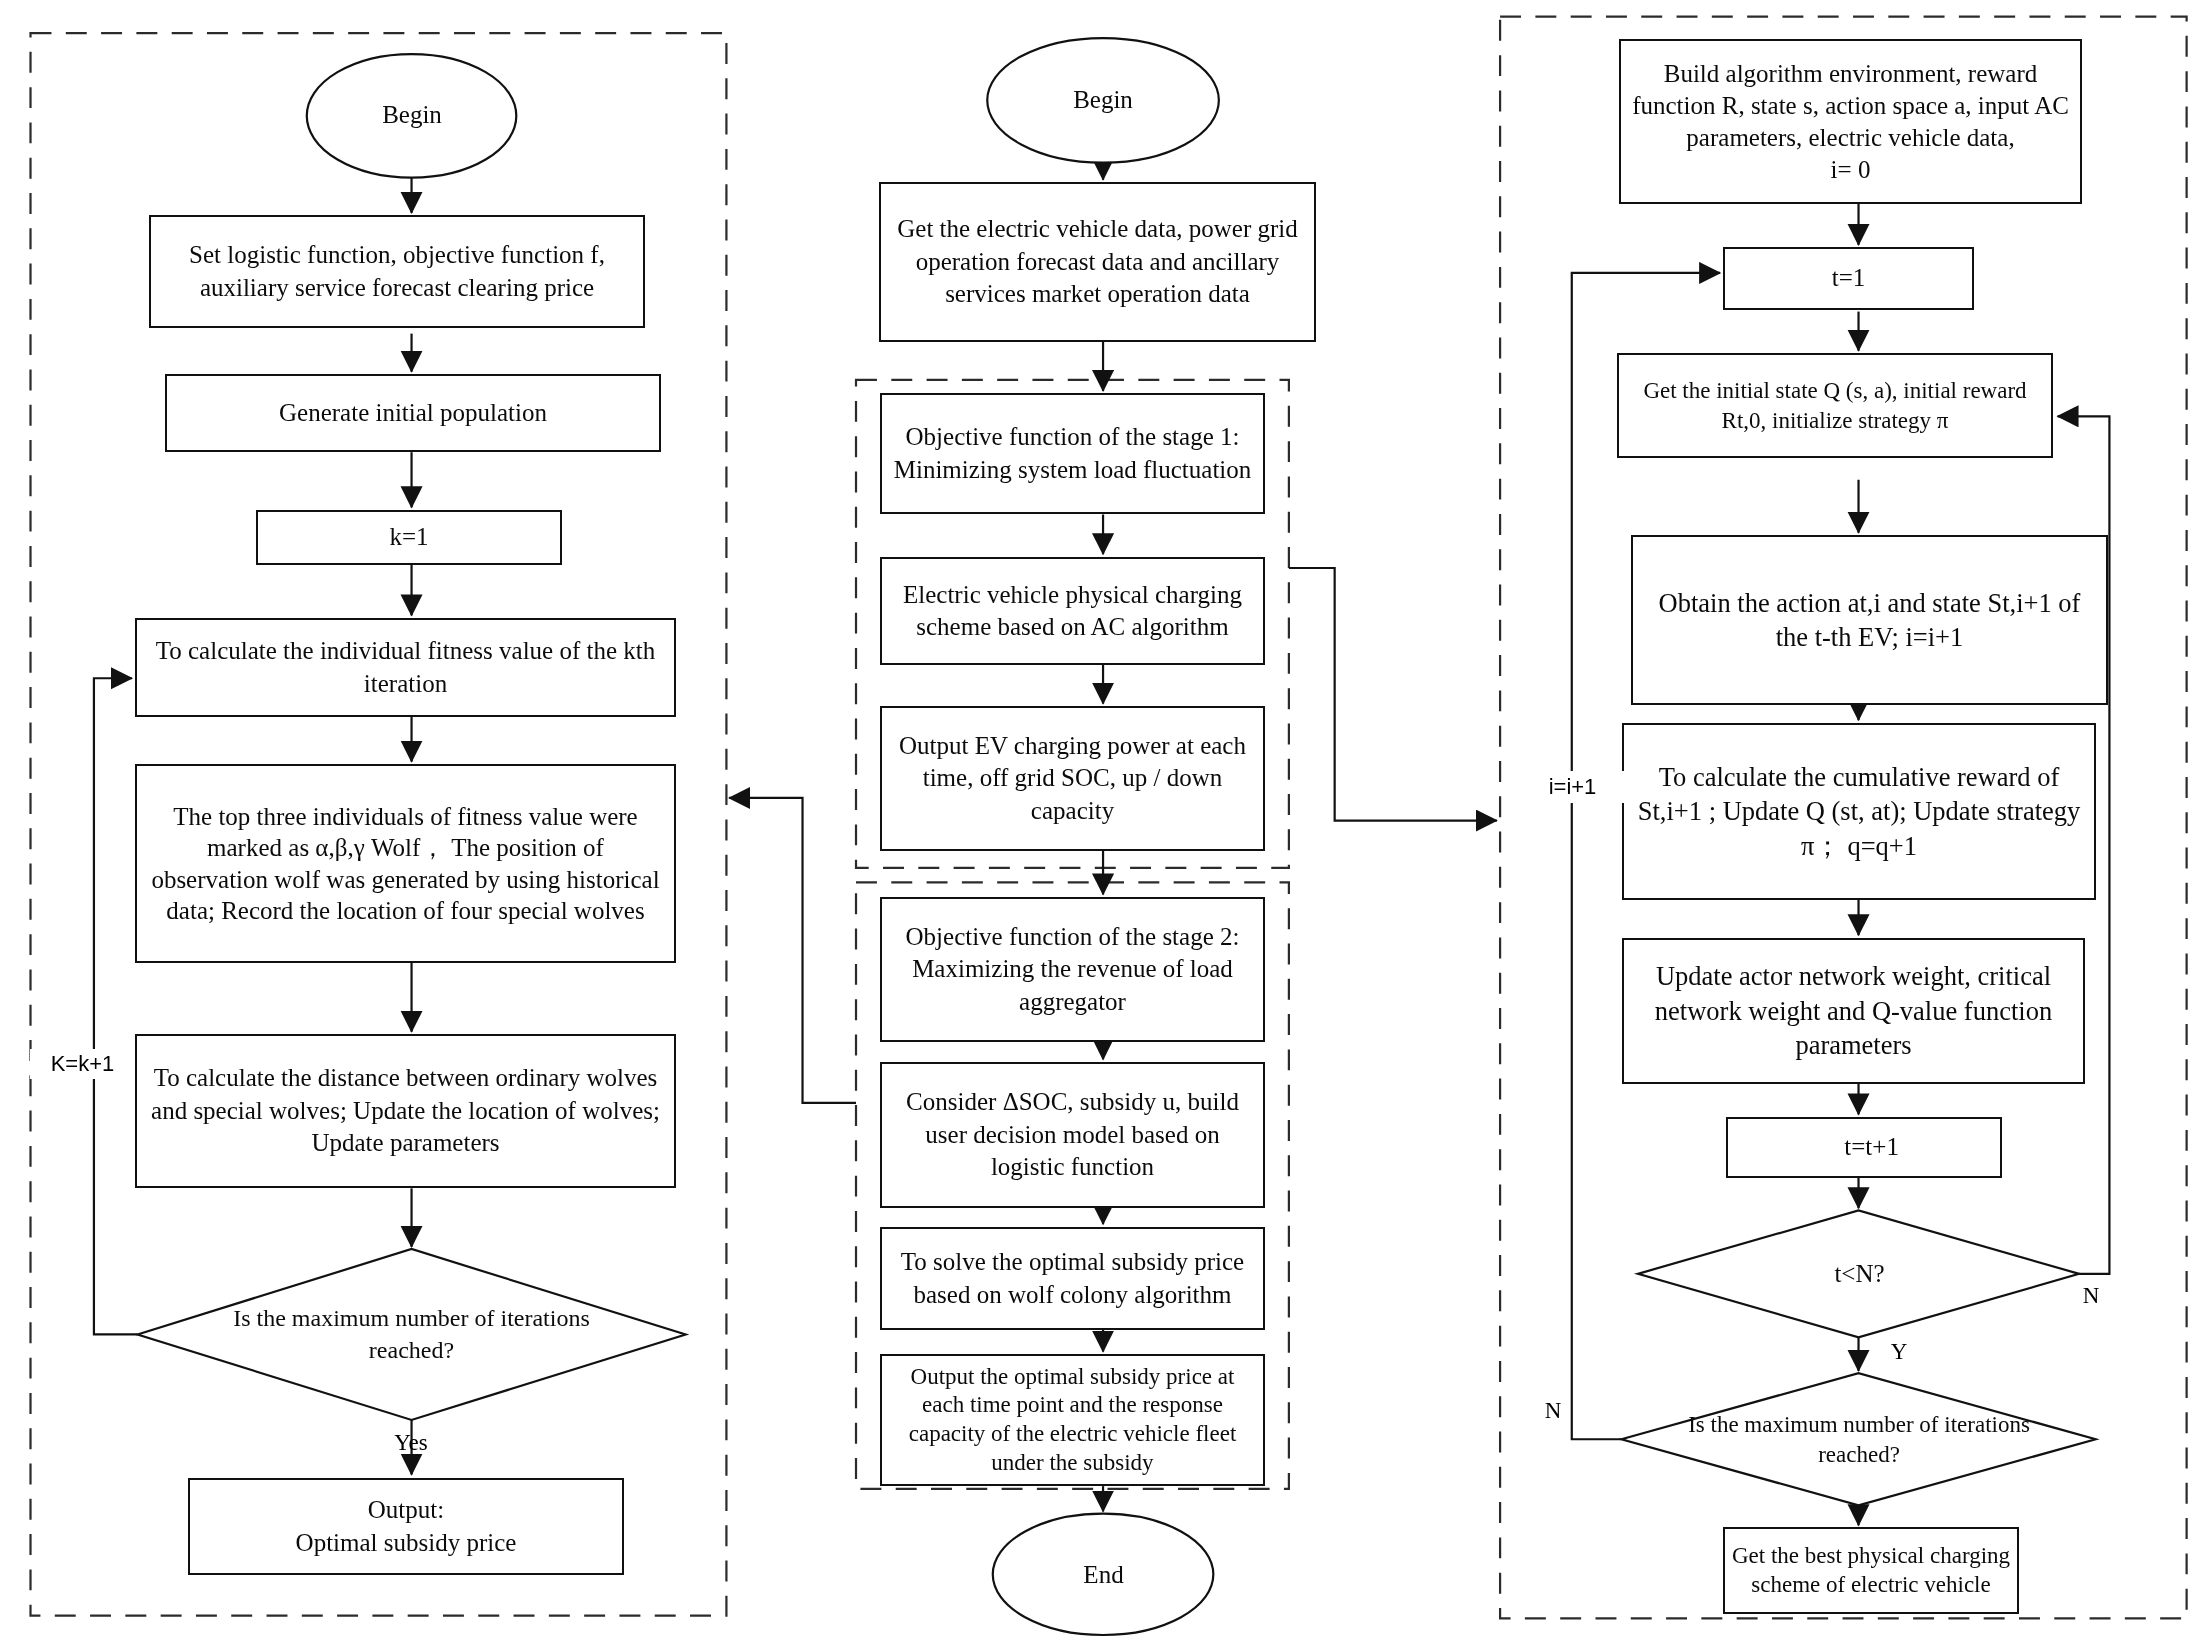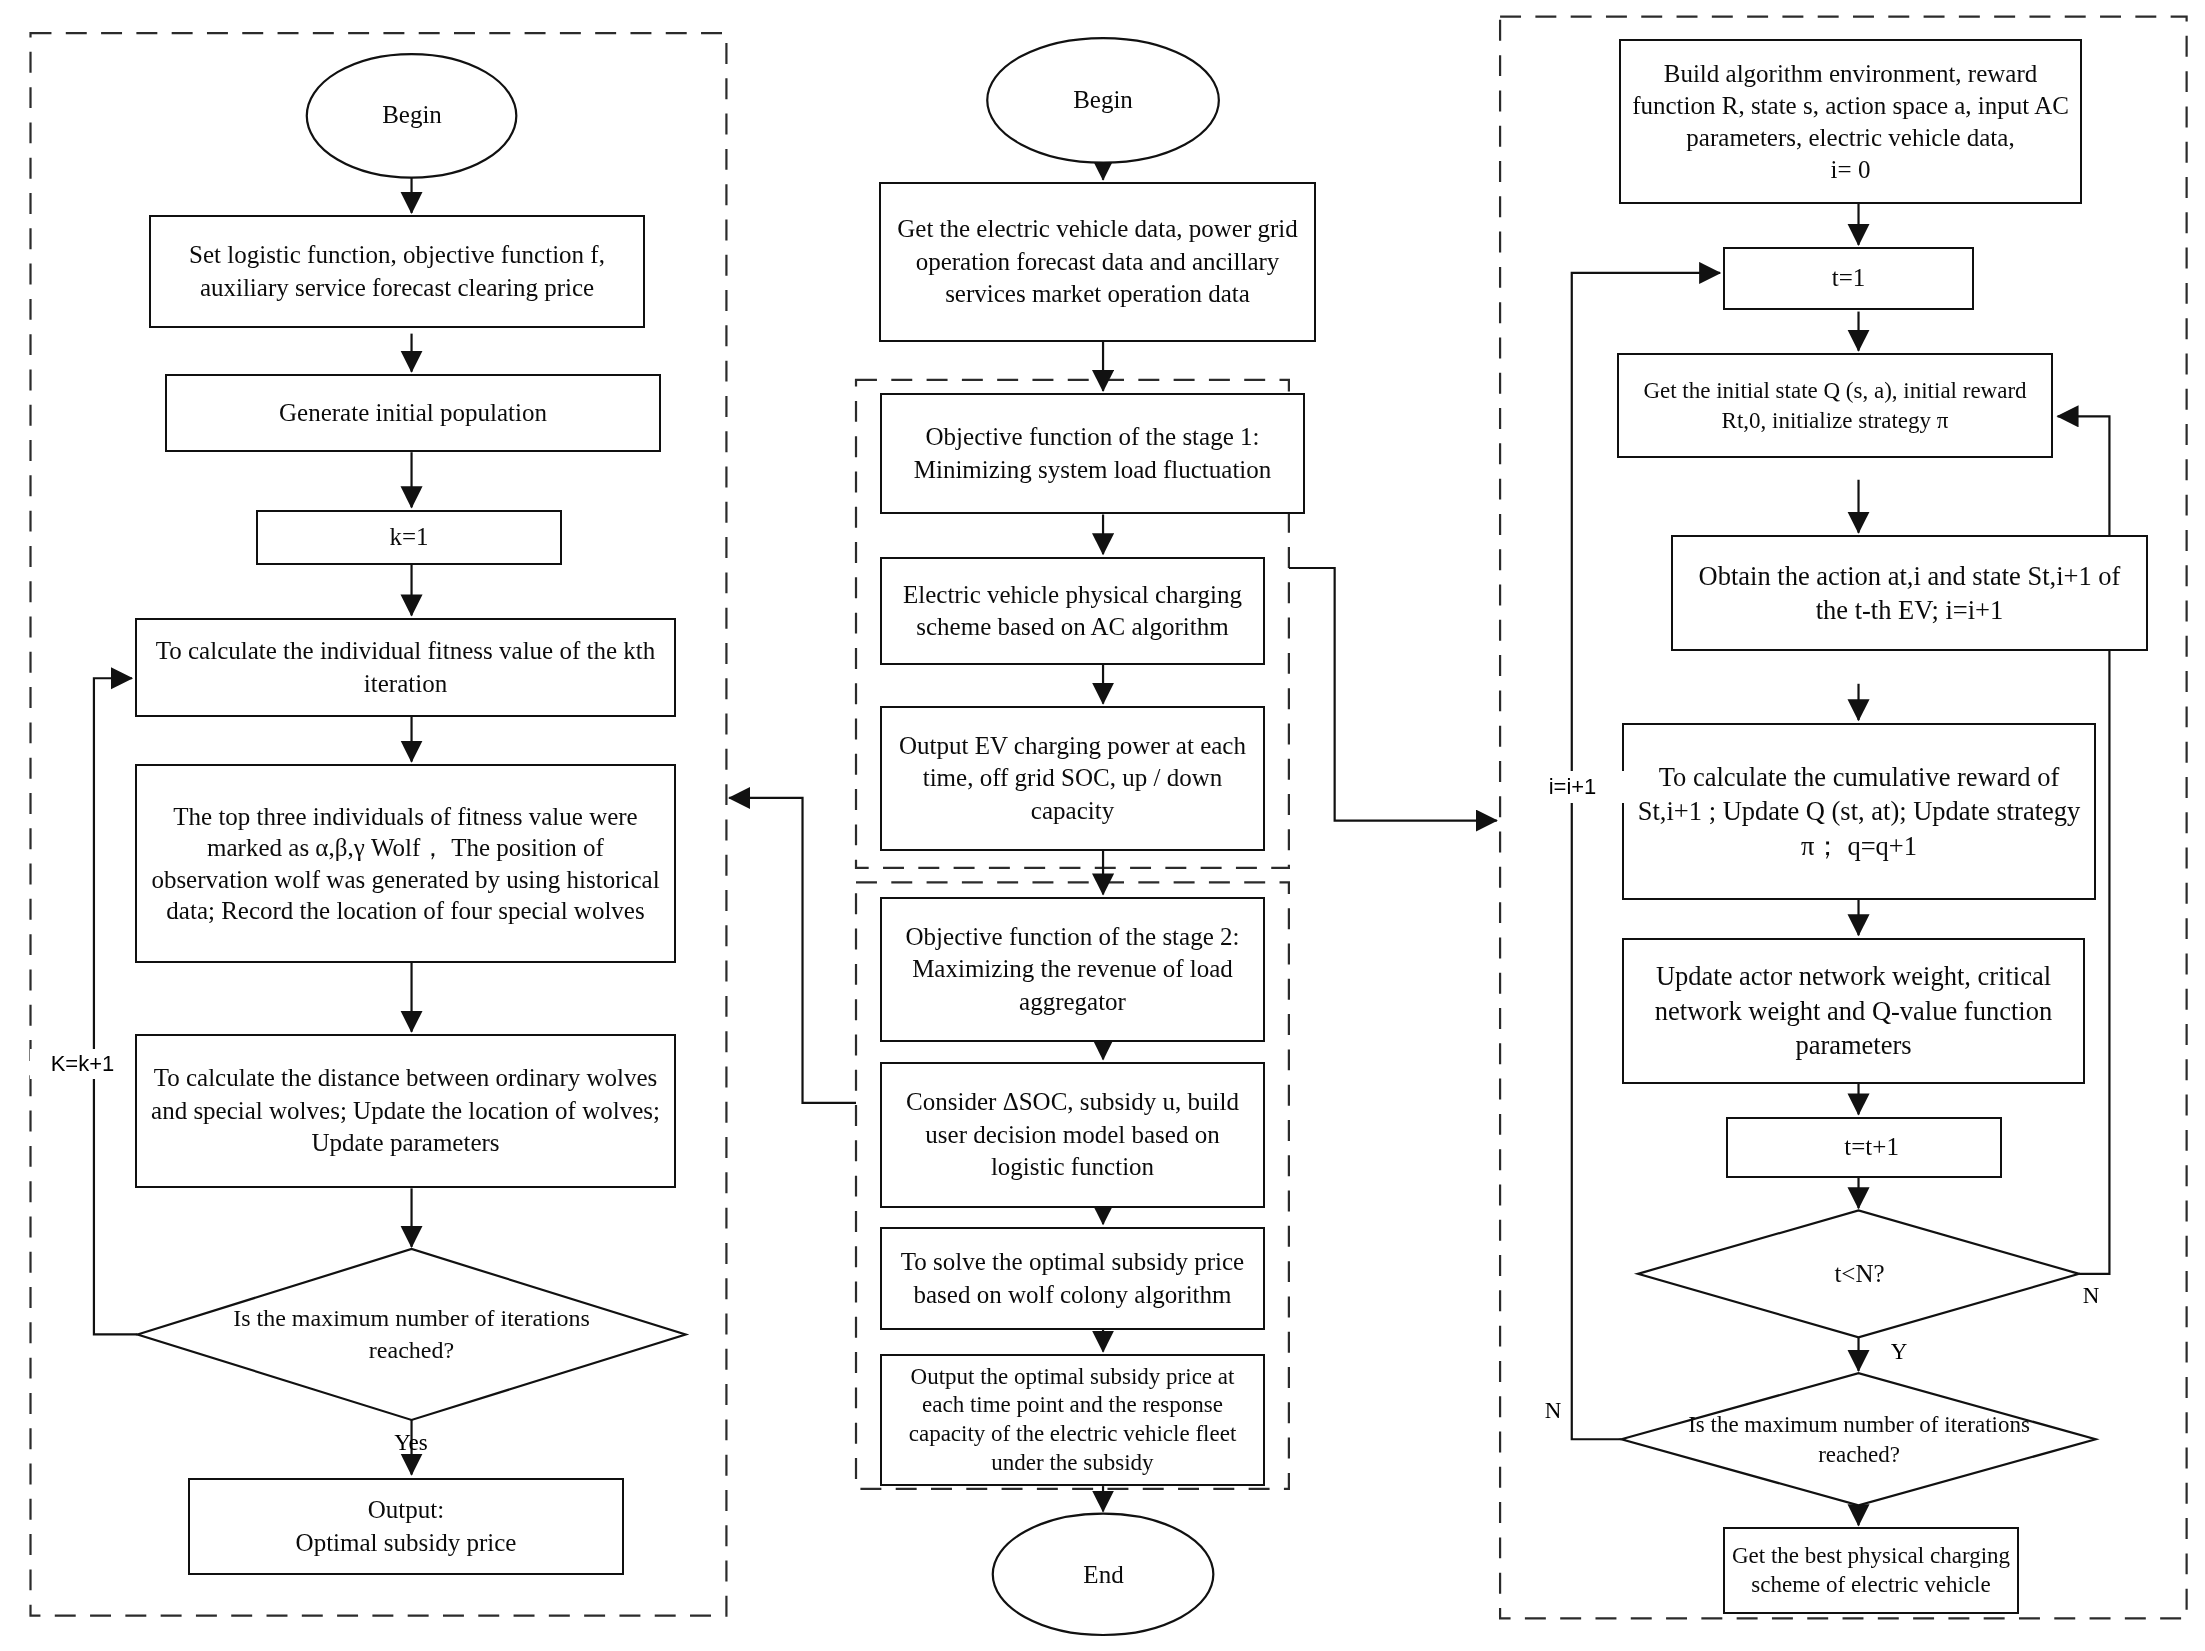--- a/index.html
+++ b/index.html
@@ -85,34 +85,34 @@
   <div class="node" style="left:135px;top:764px;width:541px;height:199px;line-height:1.25;">The top three individuals of fitness value were marked as α,β,γ Wolf，  The position of observation wolf was generated by using historical data; Record the location of four special wolves</div>
   <div class="node" style="left:135px;top:1034px;width:541px;height:154px;">To calculate the distance between ordinary wolves and special wolves; Update the location of wolves; Update parameters</div>
   <div class="node ghost" style="left:191px;top:1274px;width:441px;height:121px;font-size:24px;">Is the maximum number of iterations reached?</div>
   <div class="lbl" style="left:364px;top:1426px;width:94px;height:33px;">Yes</div>
   <div class="lbl looplbl" style="left:30px;top:1009px;width:105px;height:30px;margin-top:40px;">K=k+1</div>
   <div class="node" style="left:188px;top:1478px;width:436px;height:97px;">Output:
 Optimal subsidy price</div>
 
   <div class="node ghost" style="left:987px;top:40px;width:232px;height:121px;">Begin</div>
   <div class="node" style="left:879px;top:182px;width:437px;height:160px;">Get the electric vehicle data, power grid operation forecast data and ancillary services market operation data</div>
-  <div class="node" style="left:880px;top:393px;width:425px;height:121px;">Objective function of the  stage 1: Minimizing system load fluctuation</div>
+  <div class="node" style="left:880px;top:393px;width:385px;height:121px;">Objective function of the  stage 1: Minimizing system load fluctuation</div>
   <div class="node" style="left:880px;top:557px;width:385px;height:108px;">Electric vehicle  physical charging scheme based on AC algorithm</div>
   <div class="node" style="left:880px;top:706px;width:385px;height:145px;">Output EV charging power at each time, off grid SOC, up / down capacity</div>
   <div class="node" style="left:880px;top:897px;width:385px;height:145px;">Objective function of the  stage 2: Maximizing the revenue of load aggregator</div>
   <div class="node" style="left:880px;top:1062px;width:385px;height:146px;">Consider ΔSOC, subsidy u, build user decision model based on logistic function</div>
   <div class="node" style="left:880px;top:1227px;width:385px;height:103px;">To solve the optimal subsidy price based on wolf colony algorithm</div>
   <div class="node" style="left:880px;top:1354px;width:385px;height:132px;font-size:23px;line-height:1.25;">Output the optimal subsidy price at each time point and the response capacity of the electric vehicle fleet under the subsidy</div>
   <div class="node ghost" style="left:993px;top:1516px;width:221px;height:118px;">End</div>
 
   <div class="node" style="left:1619px;top:39px;width:463px;height:165px;line-height:1.28;padding:1.1px 7.7px;">Build algorithm environment, reward function R, state s, action space a, input AC parameters, electric vehicle data,
 i= 0</div>
   <div class="node" style="left:1723px;top:247px;width:251px;height:63px;">t=1</div>
   <div class="node" style="left:1617px;top:353px;width:436px;height:105px;font-size:23px;">Get the initial state Q (s, a), initial reward Rt,0, initialize strategy π</div>
-  <div class="node" style="left:1631px;top:535px;width:477px;height:116px;font-size:26.5px;margin-left:40px;">Obtain the action at,i and state St,i+1  of the t-th EV; i=i+1</div>
+  <div class="node" style="left:1631px;top:535px;width:477px;height:170px;font-size:26.5px;">Obtain the action at,i and state St,i+1  of the t-th EV; i=i+1</div>
   <div class="node" style="left:1622px;top:723px;width:474px;height:177px;font-size:26.5px;">To calculate the cumulative reward of St,i+1 ; Update Q (st, at); Update strategy π；   q=q+1</div>
   <div class="node" style="left:1622px;top:938px;width:463px;height:146px;font-size:26.5px;">Update actor network weight, critical network weight and Q-value function parameters</div>
   <div class="node" style="left:1726px;top:1117px;width:276px;height:61px;padding-left:24px;">t=t+1</div>
   <div class="node ghost" style="left:1749px;top:1244px;width:221px;height:61px;">t&lt;N?</div>
   <div class="node ghost" style="left:1655px;top:1379px;width:408px;height:121px;font-size:23px;">Is the maximum number of iterations reached?</div>
   <div class="node" style="left:1723px;top:1527px;width:296px;height:87px;font-size:23px;line-height:1.25;padding:1.1px 5.5px;">Get the best physical charging scheme of electric vehicle</div>
   <div class="lbl" style="left:2066px;top:1281px;width:50px;height:30px;">N</div>
   <div class="lbl" style="left:1874px;top:1337px;width:50px;height:30px;">Y</div>
   <div class="lbl" style="left:1528px;top:1396px;width:50px;height:30px;">N</div>
   <div class="lbl looplbl" style="left:1520px;top:771px;width:105px;height:32px;">i=i+1</div>

